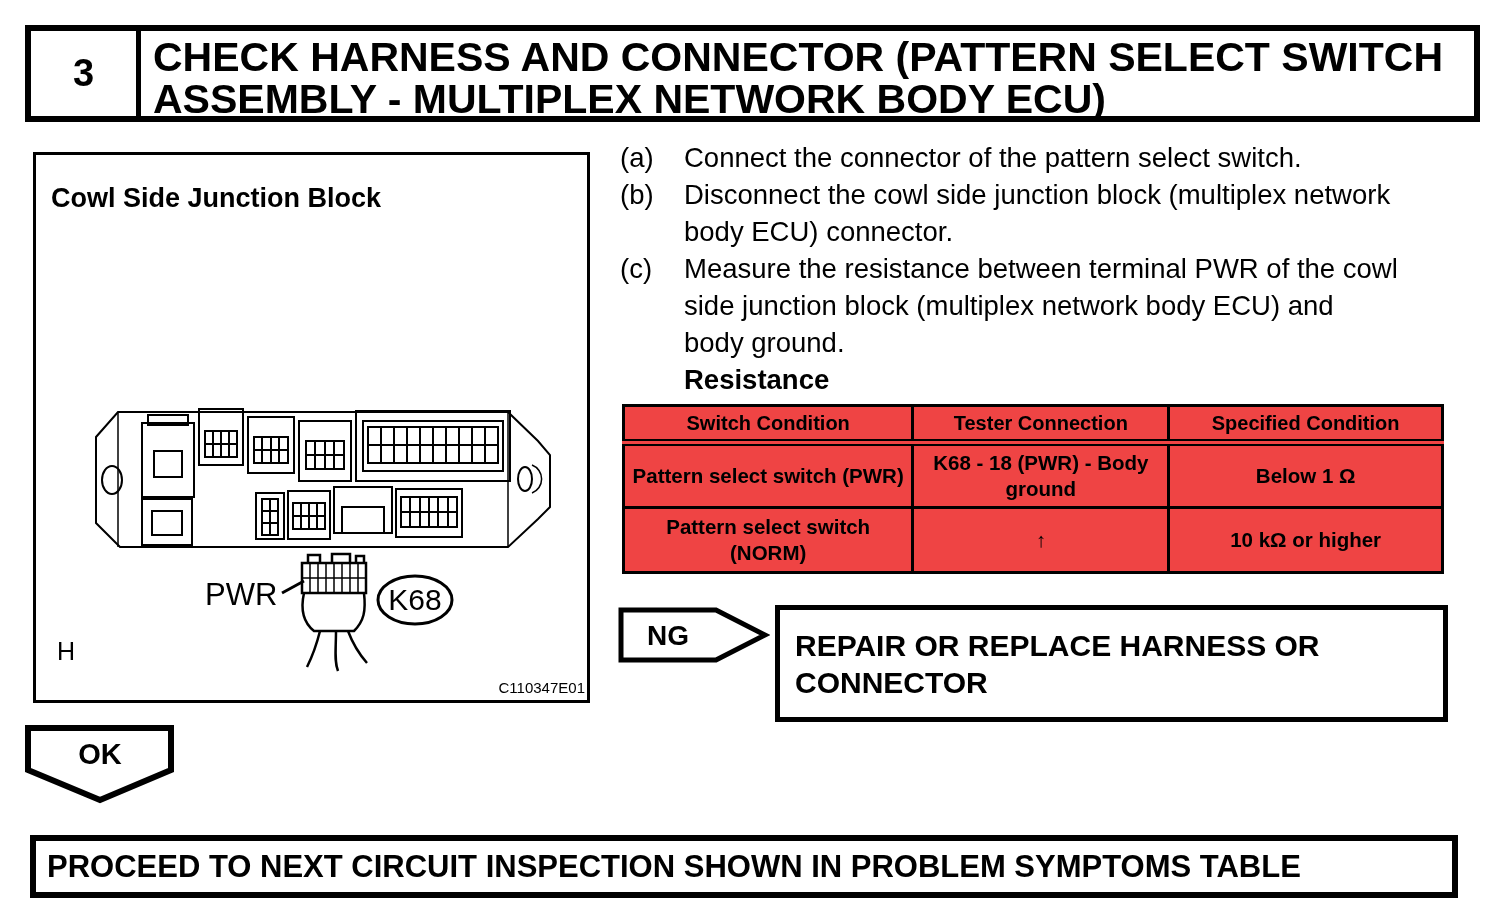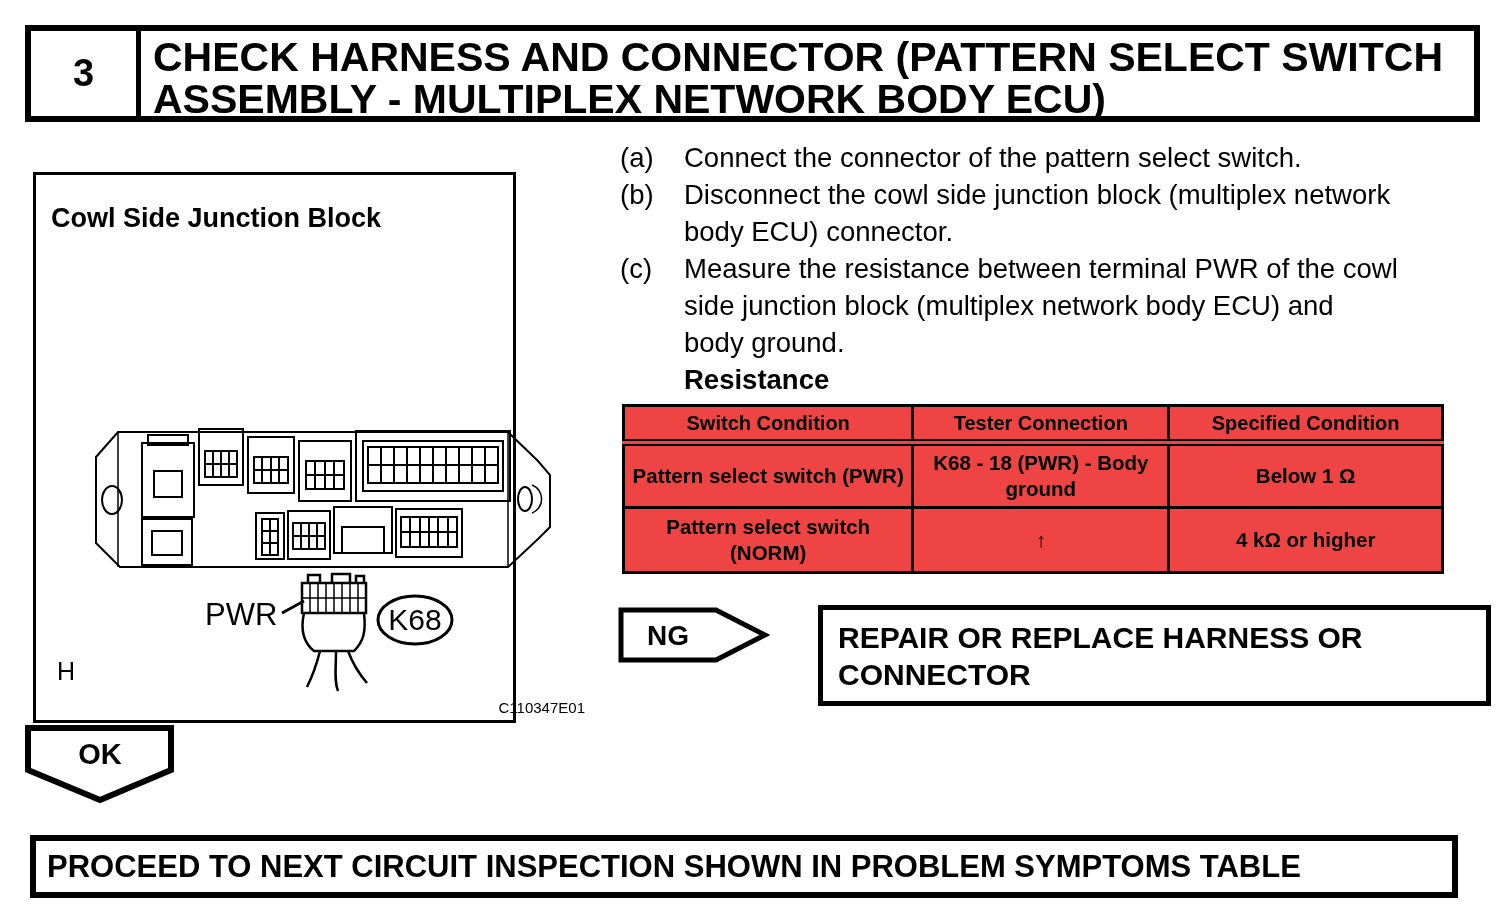--- a/index.html
+++ b/index.html
@@ -9,42 +9,42 @@
     font-family:"Liberation Sans","DejaVu Sans",sans-serif; color:#000;
   }
   .abs { position:absolute; }
 
   
   #header-box { left:25px; top:25px; width:1455px; height:97px; border:6px solid #000; display:flex; background:#fff; }
   #step-num-cell { width:110px; border-right:5px solid #000; display:flex; align-items:center; justify-content:center; font-size:38px; font-weight:bold; }
   #title-cell { flex:1; padding:5px 12px 0 12px; font-size:41px; font-weight:bold; line-height:42px; }
 
   
-  #figure-box { left:33px; top:152px; width:483px; height:551px; border:3px solid #000; background:#fff;margin-top:20px; }
+  #figure-box { left:33px; top:152px; width:557px; height:551px; border:3px solid #000; background:#fff; }
   #fig-caption-1 { position:absolute; left:15px; top:28px; font-size:27px; font-weight:bold; }
   #fig-caption-2 { position:absolute; left:11px; top:120px; font-size:27px; font-weight:bold; }
   #figure-svg { position:absolute; left:0; top:0; }
   #figure-svg text { font-family:"Liberation Sans","DejaVu Sans",sans-serif; fill:#000; }
 
   
   #steps { left:620px; top:139px; width:800px; font-size:27.5px; line-height:37px; }
   .step { display:flex; }
   .step-label { width:64px; flex:none; }
   .step-text { width:716px; }
   #resistance-heading { margin-left:64px; font-weight:bold; }
 
   
   #spec-table { left:622px; top:404px; width:822px; border-collapse:collapse; table-layout:fixed; background:#ef4444; }
   #spec-table th, #spec-table td { border:3px solid #000; font-weight:bold; text-align:center; vertical-align:middle; padding:2px 4px; }
   #spec-table th { font-size:20px; height:37px; border-bottom:7px double #000; }
   #spec-table td { font-size:20.5px; line-height:26px; height:65px; }
   .col-1 { width:277px; } .col-2 { width:245px; } .col-3 { width:262px; }
 
   
-  #ng-action-box { left:818px; top:605px; width:673px; height:101px; border:5px solid #000;
+  #ng-action-box { left:775px; top:605px; width:673px; height:117px; border:5px solid #000;
     display:flex; flex-direction:column; justify-content:center; padding:0 15px;
     font-size:30px; font-weight:bold; line-height:37px;align-items:center; }
   #bottom-bar { left:30px; top:835px; width:1428px; height:63px; border:6px solid #000;
     display:flex; align-items:center; padding-left:11px; font-size:31px; font-weight:bold; }
   svg text { font-family:"Liberation Sans","DejaVu Sans",sans-serif; }
 </style>
 </head>
 <body>
 
 <div class="abs" id="header-box">
@@ -142,21 +142,21 @@
   </thead>
   <tbody>
     <tr>
       <td>Pattern select switch (PWR)</td>
       <td>K68 - 18 (PWR) - Body ground</td>
       <td>Below 1 Ω</td>
     </tr>
     <tr>
       <td>Pattern select switch (NORM)</td>
       <td>↑</td>
-      <td>4 kΩ or higher</td>
+      <td>10 kΩ or higher</td>
     </tr>
   </tbody>
 </table>
 
 <svg class="abs" style="left:618px; top:606px;" width="152" height="58" viewBox="0 0 152 58">
   <path d="M3 4 H98 L147 29 L98 54 H3 Z" fill="#fff" stroke="#000" stroke-width="5"></path>
   <text x="50" y="39" text-anchor="middle" font-size="28" font-weight="bold" fill="#000">NG</text>
 </svg>
 <div class="abs" id="ng-action-box">
   <div>REPAIR OR REPLACE HARNESS OR CONNECTOR</div>

